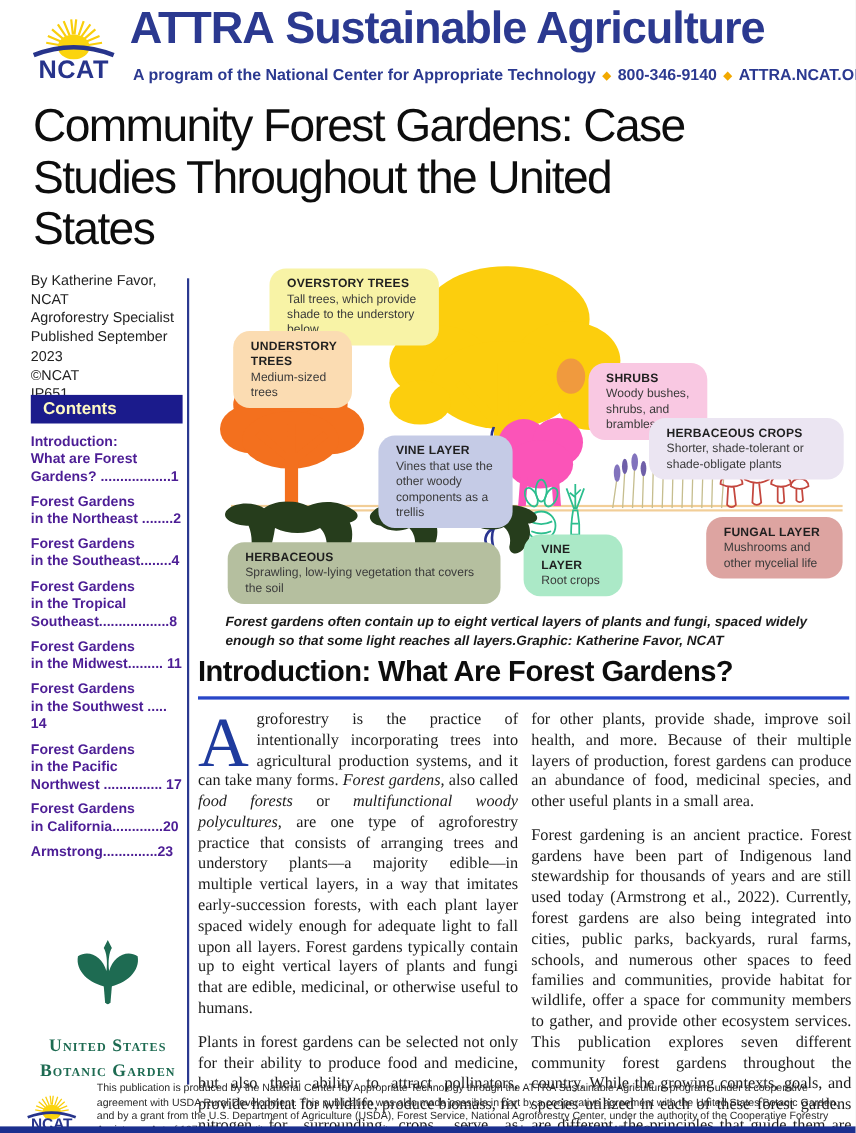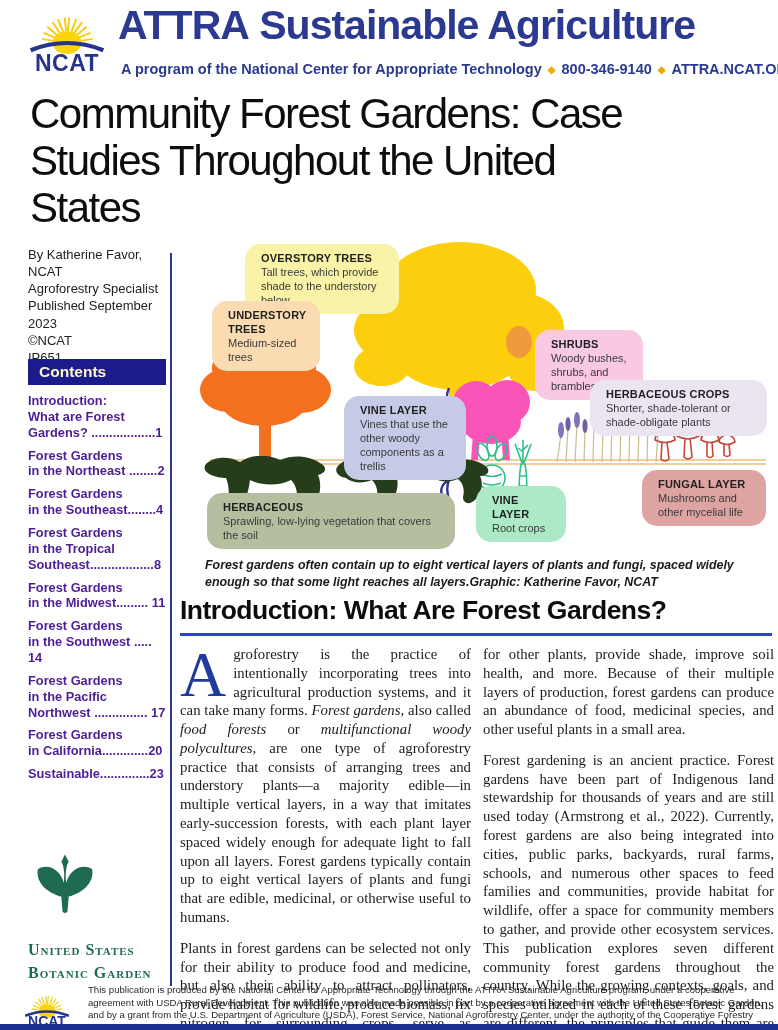--- a/index.html
+++ b/index.html
@@ -28,21 +28,21 @@
             line-height:1.32; color:#222; white-space:pre-line; }
   .contents-hd { position:absolute; left:28px; top:359px; width:138px; height:26px;
                  background:#1B1B8C; color:#fef9c3; font-weight:700; font-size:15.5px;
                  line-height:26px; padding-left:11px; }
   .toc { position:absolute; left:28px; top:393px; width:141px; }
   .toc-item { font-size:12.8px; font-weight:700; color:#4c1d95; line-height:1.24;
               margin-bottom:7px; cursor:pointer; }
   .toc-item .lbl { white-space:pre-line; }
   .divider { position:absolute; left:170px; top:253px; width:2px; height:733px; background:#2B3990; }
 
-  .usbg { position:absolute; left:28px; top:852px; width:140px; }
+  .usbg { position:absolute; left:28px; top:852px; width:140px; text-align:center; }
   .usbg svg { width:74px; height:74px; }
   .usbg-text { margin-top:8px; font-family:"Liberation Serif", serif; font-variant:small-caps;
                font-weight:700; font-size:16px; letter-spacing:1px; color:#1E6B52; line-height:1.45; }
 
   
   .diagram { position:absolute; left:198px; top:238px; width:580px; height:322px; }
   .diagram svg { position:absolute; }
   .soil { position:absolute; left:12px; top:221px; width:556px; height:6px;
           border-top:2px solid #F2CE97; border-bottom:2px solid #F2CE97; }
   .dlabel { position:absolute; border-radius:15px; padding:7px 16px; 
@@ -120,21 +120,21 @@
 Southeast</span><span>..................</span><span>8</span></div>
     <div class="toc-item"><span class="lbl">Forest Gardens
 in the Midwest</span><span>......... </span><span>11</span></div>
     <div class="toc-item"><span class="lbl">Forest Gardens
 in the Southwest </span><span>..... </span><span>14</span></div>
     <div class="toc-item"><span class="lbl">Forest Gardens
 in the Pacific
 Northwest </span><span>............... </span><span>17</span></div>
     <div class="toc-item"><span class="lbl">Forest Gardens
 in California</span><span>.............</span><span>20</span></div>
-    <div class="toc-item"><span class="lbl">Sustainable</span><span>..............</span><span>23</span></div>
+    <div class="toc-item"><span class="lbl">Armstrong</span><span>..............</span><span>23</span></div>
   </div>
   <div class="divider"></div>
 
   <div class="usbg">
     <svg viewBox="0 0 60 60" fill="#1E6B52">
       <path d="M30,37 C16,34 6,25 8,14 C16,9 26,14 29,25 C30,18 29,11 27,8 L30,2 L33,8 C31,11 30,18 31,25 C34,14 44,9 52,14 C54,25 44,34 30,37 Z"></path>
       <path d="M27,36 h6 l-1,12 q-2,3 -4,0 Z"></path>
     </svg>
     <div class="usbg-text">
       <div>United States</div>

